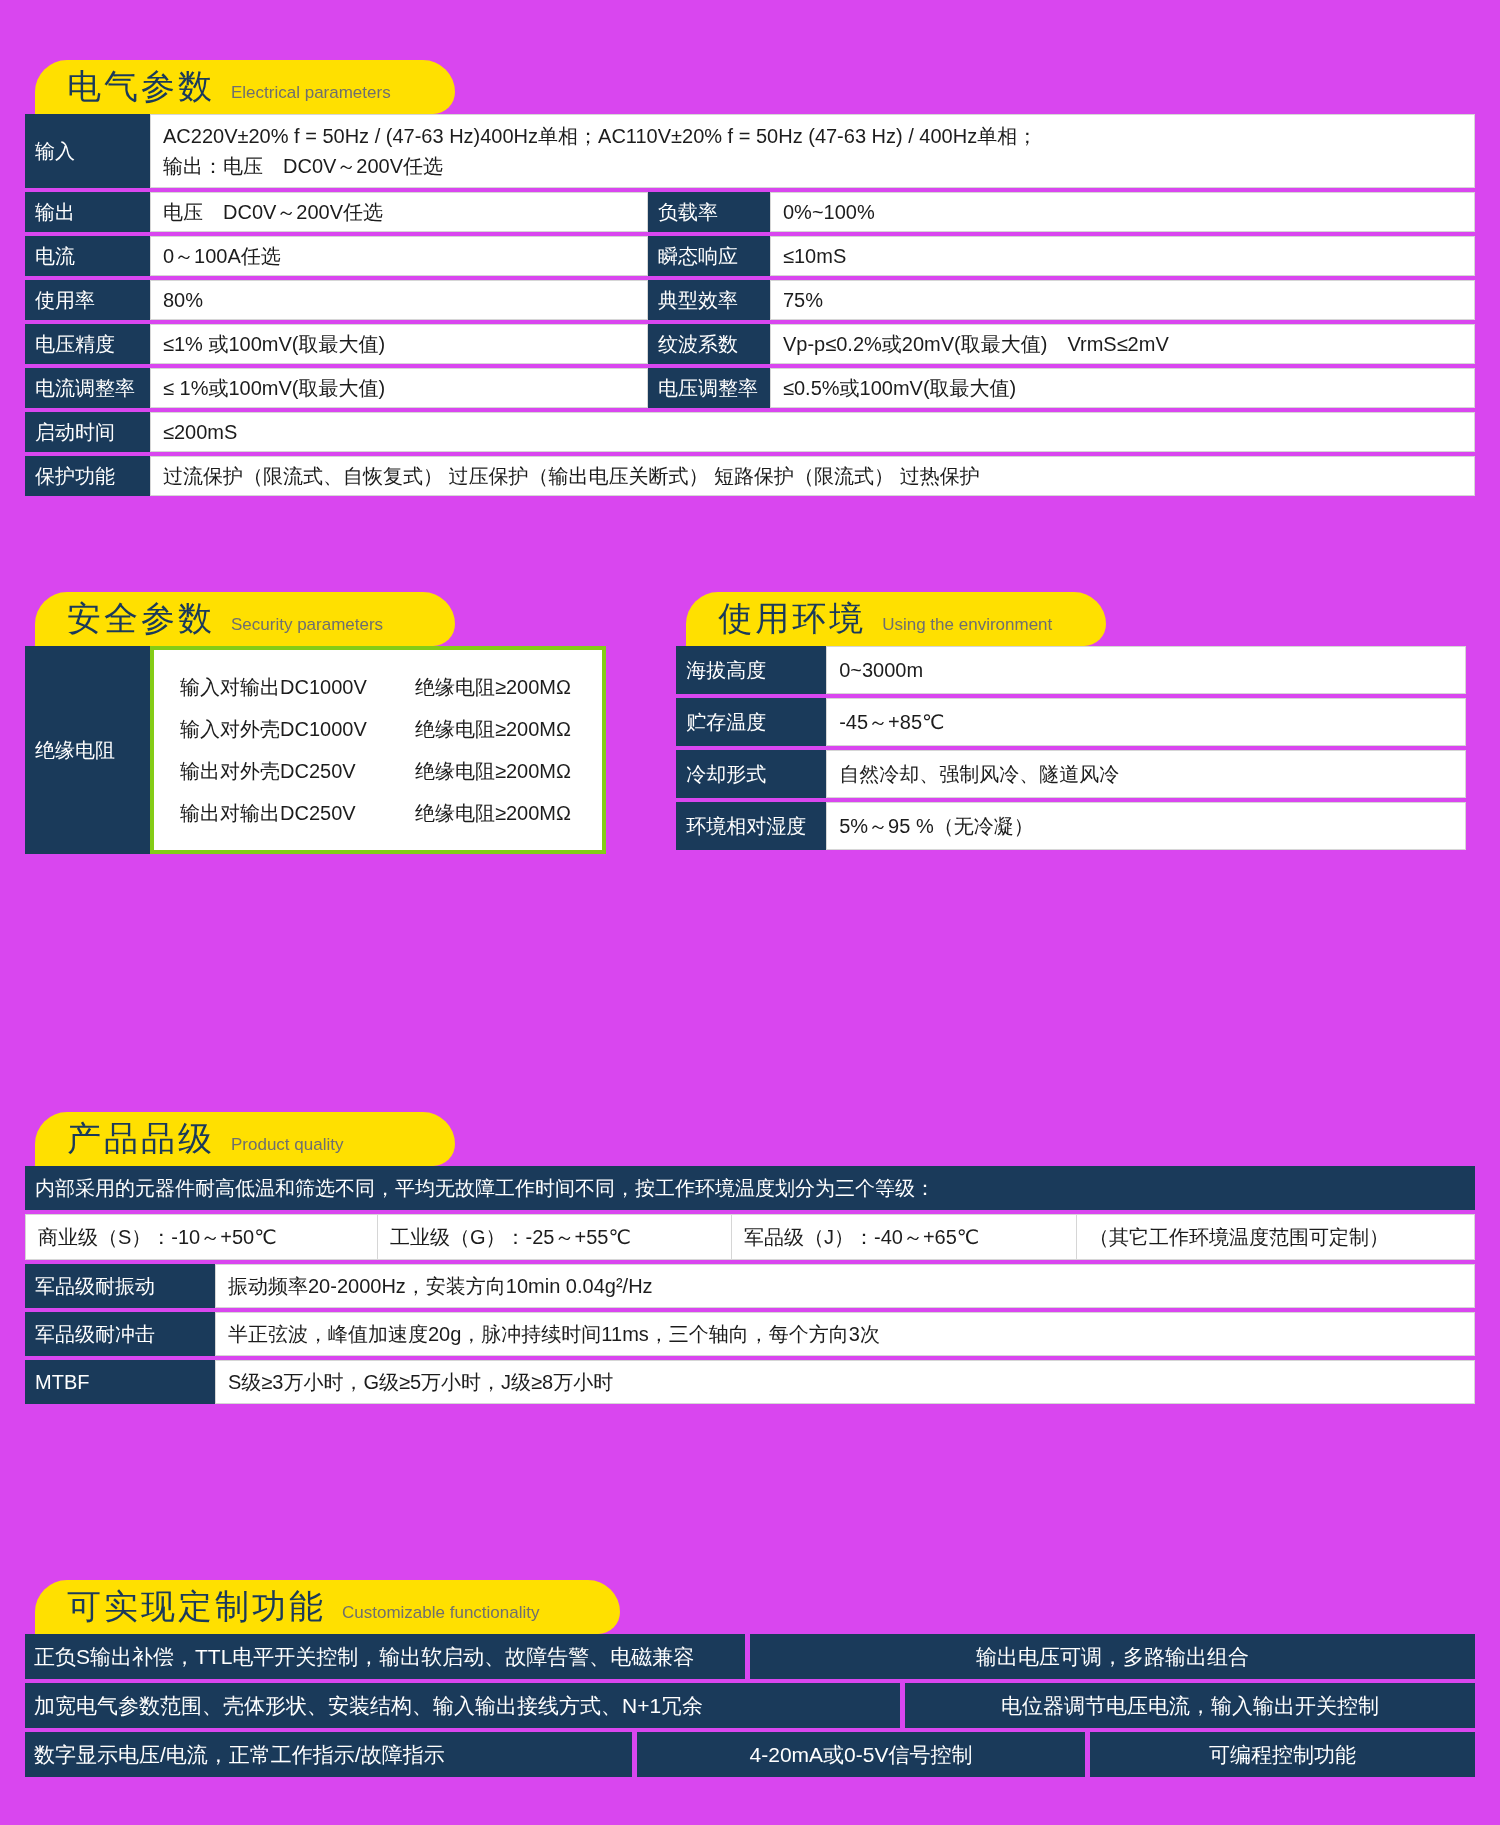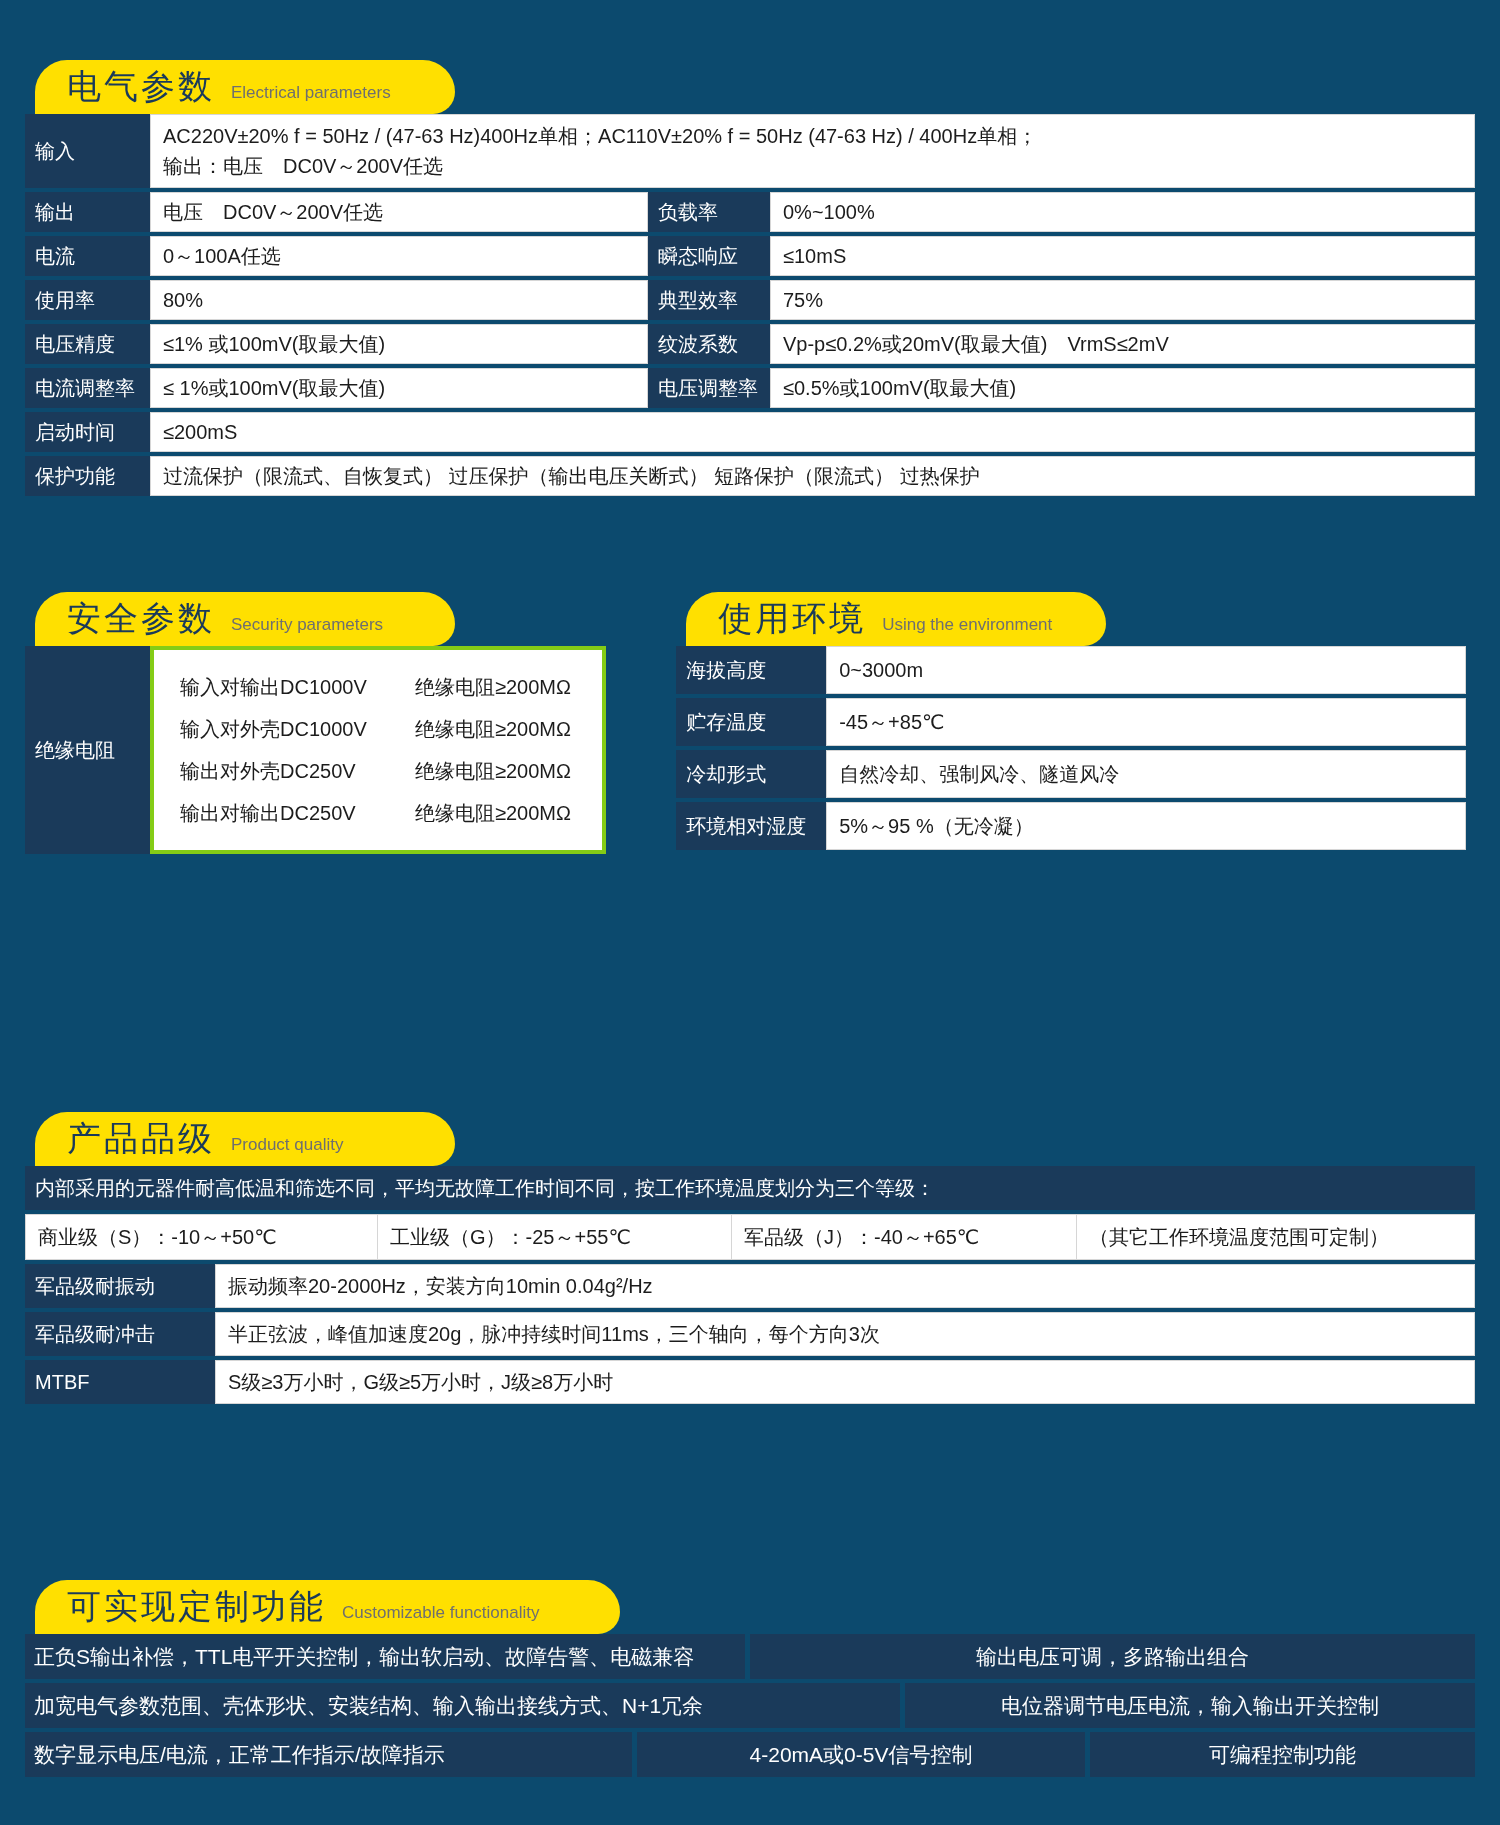--- a/index.html
+++ b/index.html
@@ -1,17 +1,17 @@
 <!DOCTYPE html>
 <html><head>
 <meta charset="utf-8">
 <style>
   * { margin:0; padding:0; box-sizing:border-box; }
   body { background:#ffffff; font-family:"Liberation Sans","DejaVu Sans",sans-serif; }
-  .page { position:relative; width:1500px; height:1825px; background:#0c4a6e; overflow:hidden; }
+  .page { position:relative; width:1500px; height:1825px; background:#d946ef; overflow:hidden; }
 
   
   .tab { background:#ffe000; height:54px; display:flex; align-items:center; gap:16px;
          padding-left:32px; border-radius:38px 38px 26px 0; margin-left:10px; }
   .tab .cn { font-size:34px; color:#1a3a5a; letter-spacing:3px; }
   .tab .en { font-size:17px; color:#6f6f6f; margin-top:12px; }
 
   
   .row { display:flex; margin-bottom:4px; }
   .lbl { background:#1a3a5a; color:#ffffff; font-size:20px; display:flex; align-items:center;

